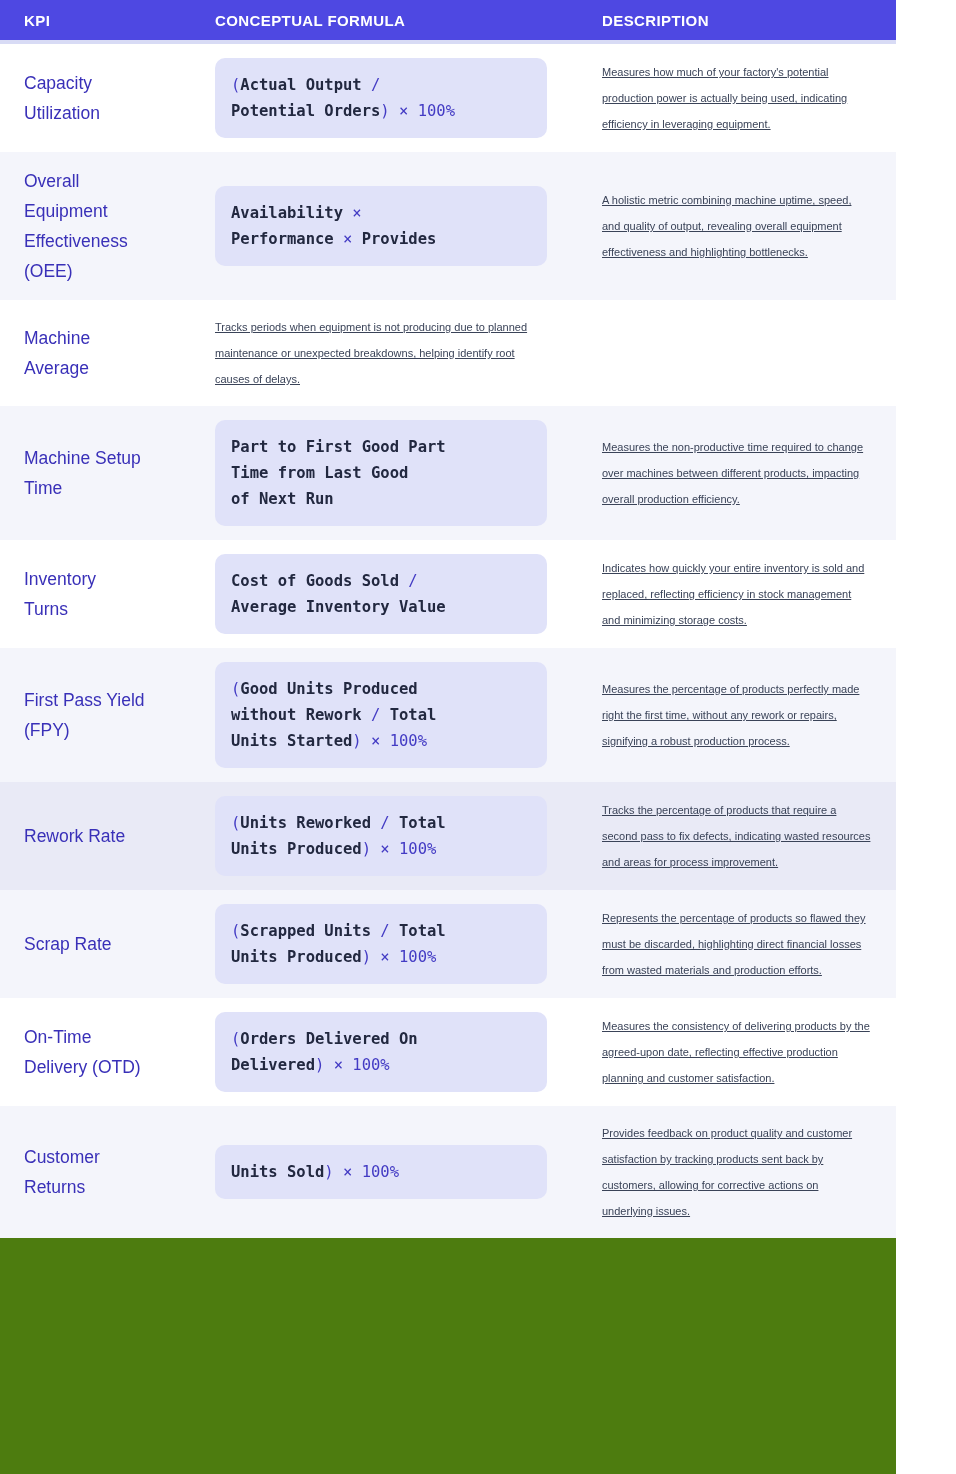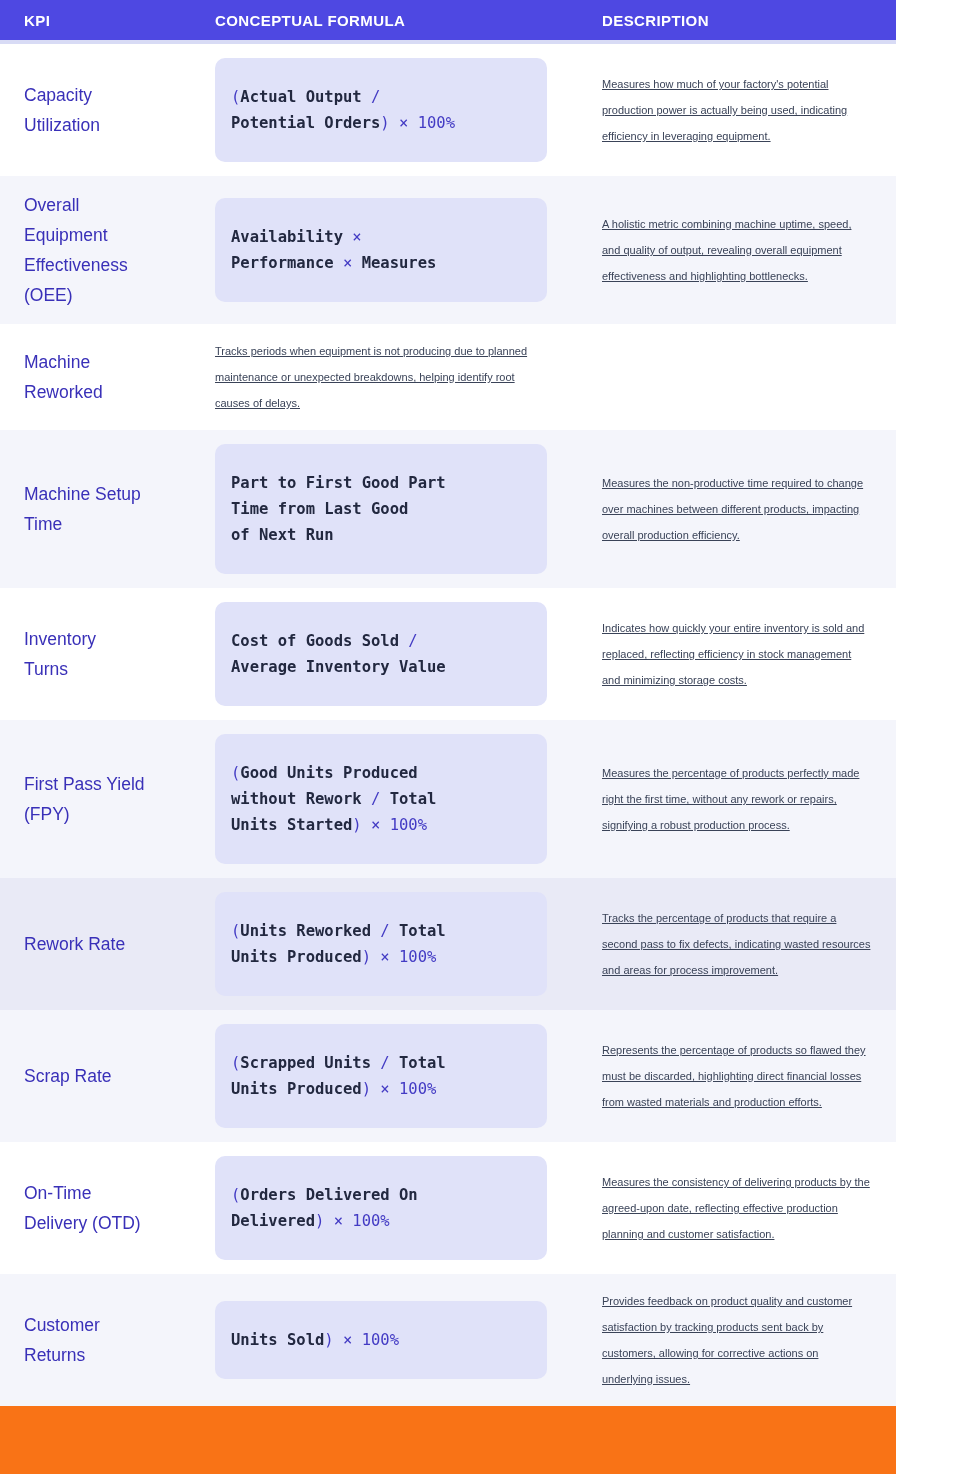--- a/index.html
+++ b/index.html
@@ -4,21 +4,21 @@
 <style>
   html, body {
     margin: 0;
     padding: 0;
     background: #ffffff;
     font-family: "Liberation Sans", sans-serif;
   }
   .page {
     width: 896px;
     min-height: 1474px;
-    background: #f97316;
+    background: #4d7c0f;
   }
   .grid {
     display: grid;
     grid-template-columns: 191px 387px auto;
     align-items: center;
     padding-left: 24px;
     padding-right: 24px;
     box-sizing: border-box;
   }
   .table-header {
@@ -44,21 +44,21 @@
     font-size: 17.5px;
     font-weight: 400;
     line-height: 30px;
     max-width: 170px;
   }
   .formula-box {
     width: 332px;
     box-sizing: border-box;
     background: var(--formula-box-bg, #E0E2F9);
     border-radius: 10px;
-    padding: 26px 16px;
+    padding: 14px 16px;
     font-family: "DejaVu Sans Mono", monospace;
     font-size: 15.5px;
     line-height: 26px;
     white-space: nowrap;
   }
   .formula-box .w {
     color: var(--formula-text, #222840);
     font-weight: 700;
   }
   .formula-box .op {
@@ -102,30 +102,30 @@
     <div class="grid row alt">
       <div class="kpi-name">
           <div>Overall</div>
           <div>Equipment</div>
           <div>Effectiveness</div>
           <div>(OEE)</div>
         </div>
       <div>
         <div class="formula-box">
             <div><span class="w">Availability </span><span class="op">×</span></div>
-            <div><span class="w">Performance </span><span class="op">× </span><span class="w">Measures</span></div>
+            <div><span class="w">Performance </span><span class="op">× </span><span class="w">Provides</span></div>
           </div>
       </div>
       <div class="kpi-description">A holistic metric combining machine uptime, speed, and quality of output, revealing overall equipment effectiveness and highlighting bottlenecks.</div>
     </div>
 
     <div class="grid row">
       <div class="kpi-name">
           <div>Machine</div>
-          <div>Reworked</div>
+          <div>Average</div>
         </div>
       <div class="kpi-description">Tracks periods when equipment is not producing due to planned maintenance or unexpected breakdowns, helping identify root causes of delays.</div>
     </div>
 
     <div class="grid row alt">
       <div class="kpi-name">
           <div>Machine Setup</div>
           <div>Time</div>
         </div>
       <div>

